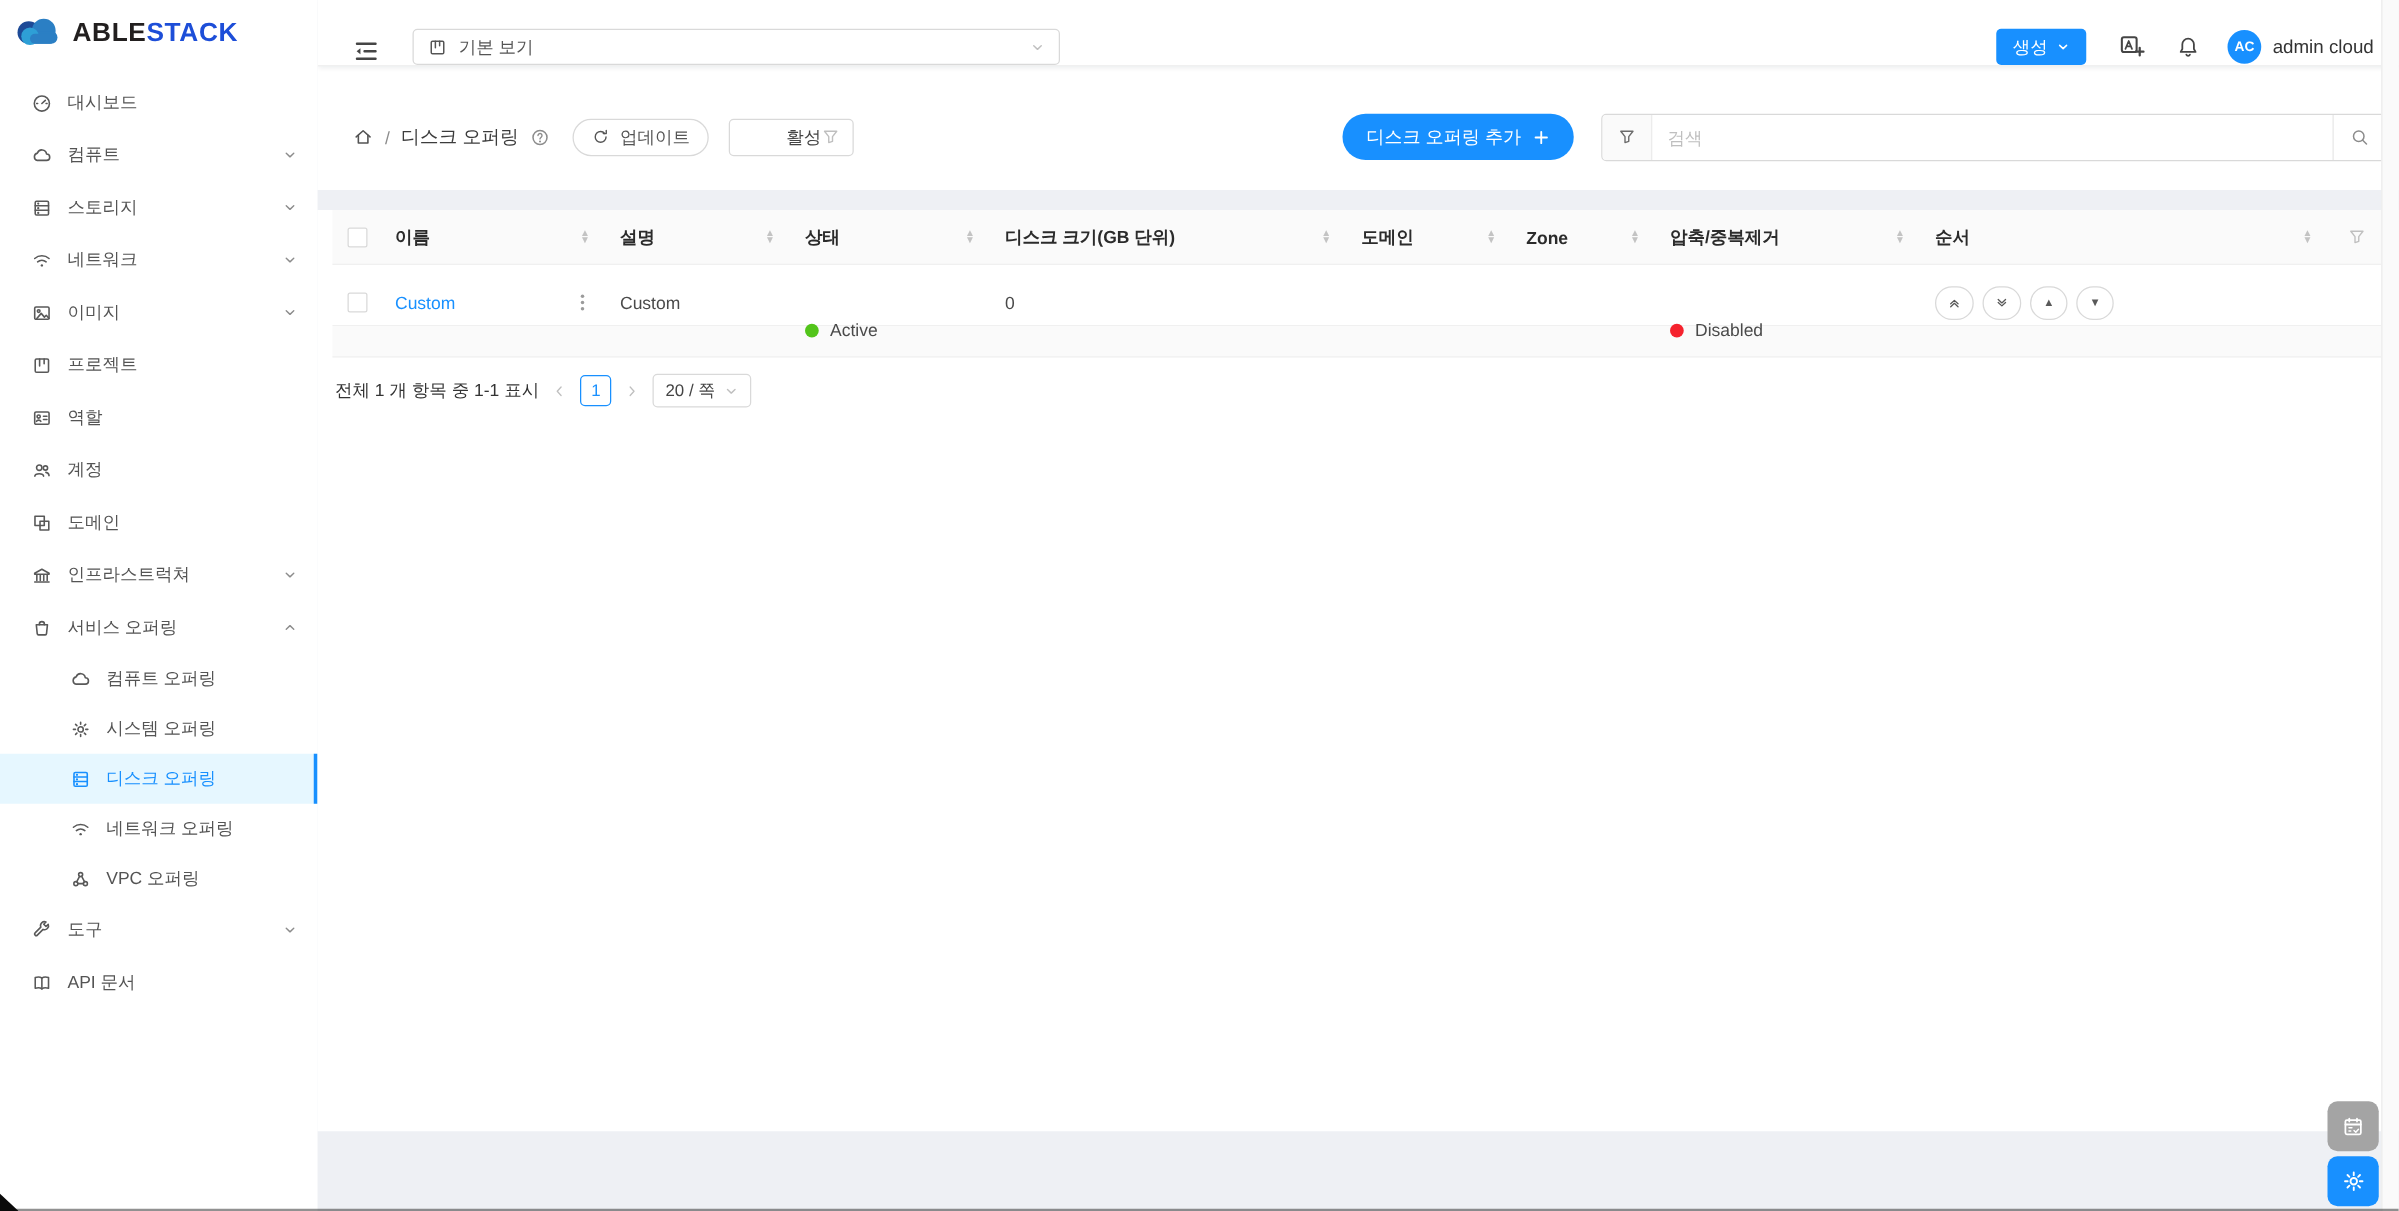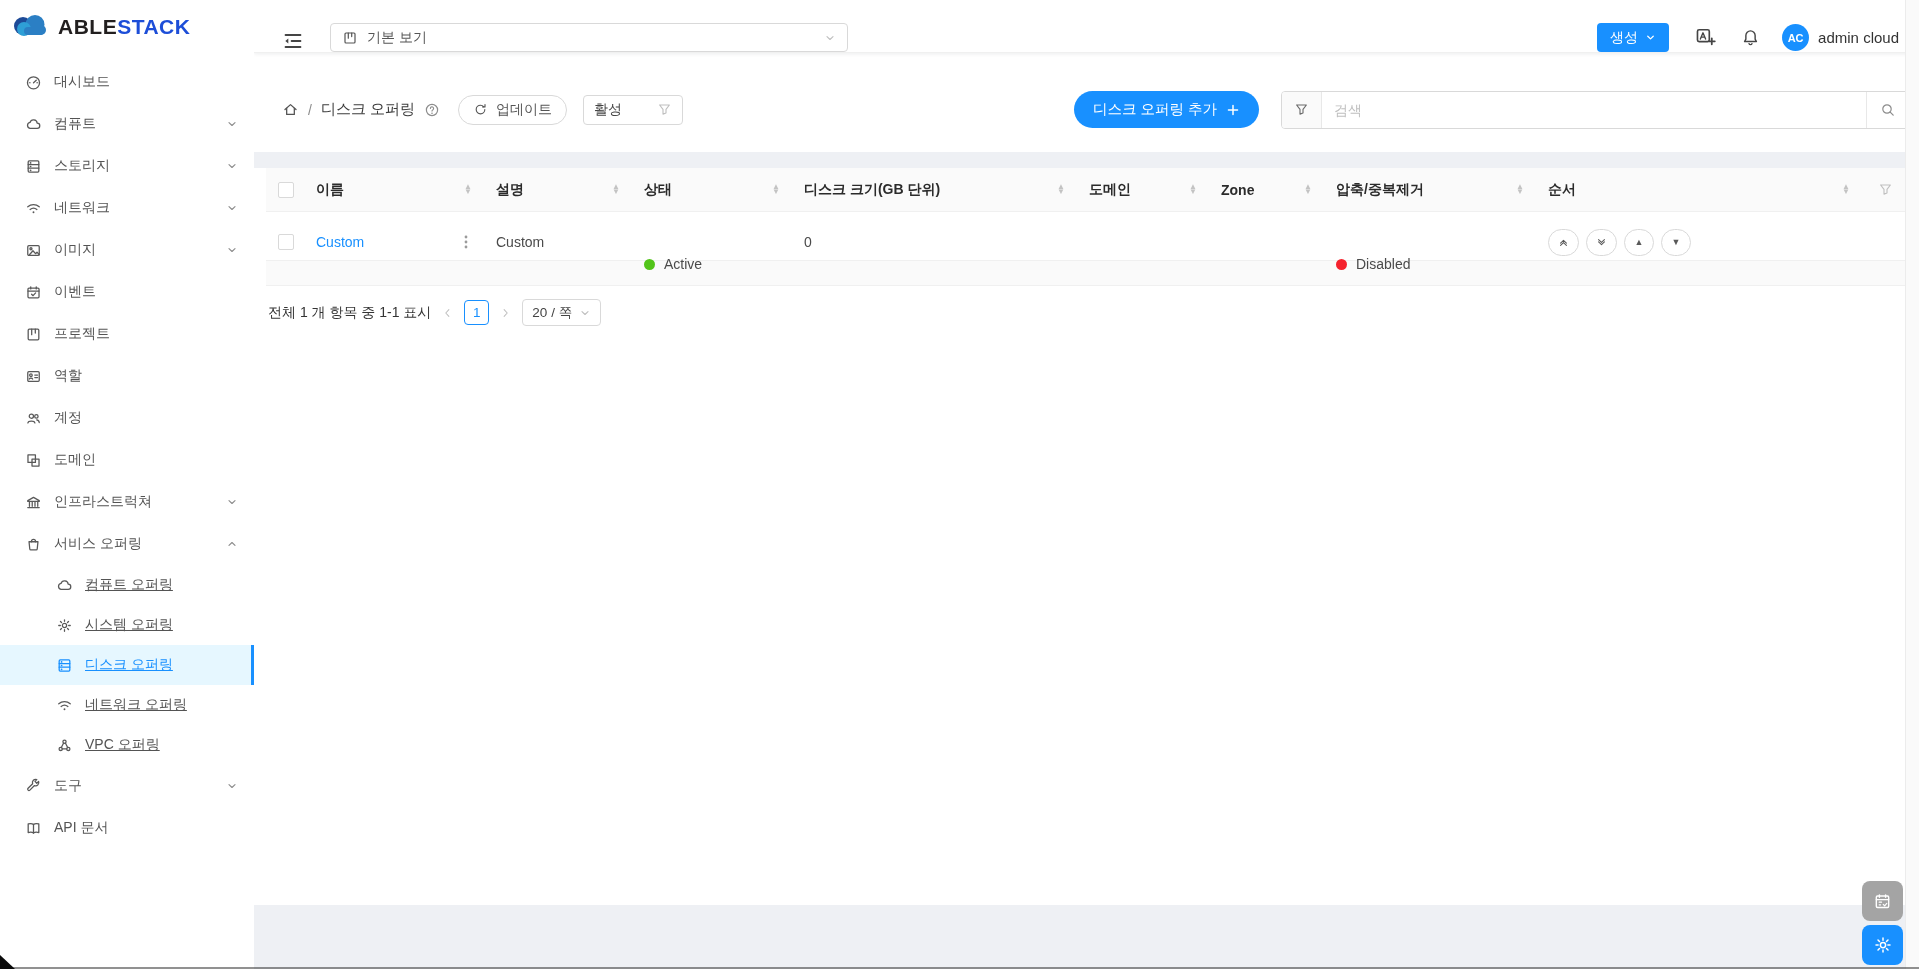--- a/index.html
+++ b/index.html
@@ -15,21 +15,21 @@
   
   .logo { height:53px; display:flex; align-items:center; padding-left:10px; gap:6px; flex:none; }
   .logo-text { font-size:21px; font-weight:bold; letter-spacing:.5px; white-space:nowrap; }
   .logo-able { color:#221f1f; }
   .logo-stack { color:#1d4ed8; }
   .menu { padding-top:8px; flex:1; overflow:hidden; }
   .side-item { height:42px; display:flex; align-items:center; padding:0 16px 0 25px; color:#545454; cursor:pointer; position:relative; }
   .side-item .s-icon { width:17px; height:17px; margin-right:12px; flex:none; color:#595959; }
   .side-item .s-label { flex:1; font-size:14px; }
   .side-item .s-chev { color:#8c8c8c; margin-left:8px; }
-  .side-item.sub { padding-left:56px; height:40px;text-decoration:underline; }
+  .side-item.sub { padding-left:56px; height:40px; }
   .side-item.selected { background:#e6f7ff; color:#1890ff; }
   .side-item.selected .s-icon { color:#1890ff; }
   .side-item.selected::after { content:""; position:absolute; right:0; top:0; bottom:0; width:3px; background:#1890ff; }
 
   
   .navbar { height:53px; background:#fff; display:flex; align-items:flex-end; padding:0 20px 0 28px; border-bottom:1px solid #f0f0f0; box-shadow:0 1px 4px rgba(0,21,41,.08); flex:none; position:relative; z-index:2; }
   .collapse-btn { color:#454545; margin-right:26px; cursor:pointer; }
   .view-select { width:518px; height:29px; border:1px solid #d9d9d9; border-radius:4px; background:#fff; display:flex; align-items:center; padding:0 11px; gap:9px; color:#555; cursor:pointer; }
   .view-select .vs-label { flex:1; }
   .nav-right { margin-left:auto; display:flex; align-items:center; }
@@ -42,21 +42,21 @@
   .user-name { margin-left:9px; color:#333; font-size:15px; }
 
   
   .toolbar { height:99px; background:#fff; display:flex; align-items:center; padding:14px 10px 0 28px; flex:none; }
   .crumbs { display:flex; align-items:center; gap:9px; color:#545454; }
   .crumb-sep { color:#8c8c8c; }
   .crumb-cur { font-size:15px; color:#3c3c3c; }
   .help-icon { color:#8c8c8c; }
   .update-btn { margin-left:18px; height:30px; border:1px solid #d9d9d9; border-radius:15px; background:#fff; color:#555; display:flex; align-items:center; gap:8px; padding:0 14px; font-size:14px; cursor:pointer; }
   .status-filter { margin-left:16px; width:100px; height:30px; border:1px solid #d9d9d9; border-radius:4px; display:flex; align-items:center; padding:0 10px; color:#444; cursor:pointer; }
-  .status-filter .sf-label { flex:1; }
+  .status-filter .sf-label { flex:1;text-align:right; }
   .status-filter .s-funnel { color:#bfbfbf; }
   .add-btn { margin-left:auto; margin-right:22px; height:37px; border:none; border-radius:19px; background:#1890ff; color:#fff; font-size:14.5px; display:flex; align-items:center; gap:9px; padding:0 19px; cursor:pointer; }
   .search-group { width:628px; height:38px; border:1px solid #d9d9d9; border-radius:4px; background:#fff; display:flex; align-items:stretch; overflow:hidden; }
   .search-funnel { width:40px; background:#fafafa; border-right:1px solid #e8e8e8; display:flex; align-items:center; justify-content:center; color:#6b6b6b; cursor:pointer; }
   .search-input { flex:1; border:none; outline:none; padding:0 12px; font-size:14px; font-family:inherit; color:#262626; }
   .search-input::placeholder { color:#bfbfbf; }
   .search-btn { width:42px; border-left:1px solid #e8e8e8; background:#fff; display:flex; align-items:center; justify-content:center; color:#8c8c8c; cursor:pointer; }
 
   
   .main-card { margin-top:16px; background:#fff; height:737px; padding:0 12px; flex:none; }
@@ -173,30 +173,20 @@
               <circle cx="5.6" cy="6.4" r="1"></circle>
               <path d="M4.2 12l3.3-3.8 2.4 2.8 1.4-1.4 2.1 2.4"></path>
             </svg>
           </span>
           <span class="s-label">이미지</span>
           <span class="s-chev">
             <svg width="12" height="12" viewBox="0 0 16 16" fill="none" stroke="currentColor" stroke-width="1.2" stroke-linecap="round" stroke-linejoin="round">
               <path d="M4 6.2L8 10l4-3.8" stroke-width="1.5"></path>
             </svg>
           </span>
-        </div>
-        <div class="side-item">
-          <span class="s-icon">
-            <svg width="17" height="17" viewBox="0 0 16 16" fill="none" stroke="currentColor" stroke-width="1.2" stroke-linecap="round" stroke-linejoin="round">
-              <rect x="2.8" y="3.8" width="10.4" height="9.2" rx="1"></rect>
-              <path d="M2.8 6.6h10.4M5.4 2.6v2M10.6 2.6v2"></path>
-              <path d="M6.2 9.6l1.4 1.4 2.4-2.6"></path>
-            </svg>
-          </span>
-          <span class="s-label">이벤트</span>
         </div>
         <div class="side-item">
           <span class="s-icon">
             <svg width="17" height="17" viewBox="0 0 16 16" fill="none" stroke="currentColor" stroke-width="1.2" stroke-linecap="round" stroke-linejoin="round">
               <rect x="3" y="3" width="10" height="10" rx="1"></rect>
               <path d="M6.3 3v5.2M9.7 3v3.6"></path>
             </svg>
           </span>
           <span class="s-label">프로젝트</span>
         </div>

